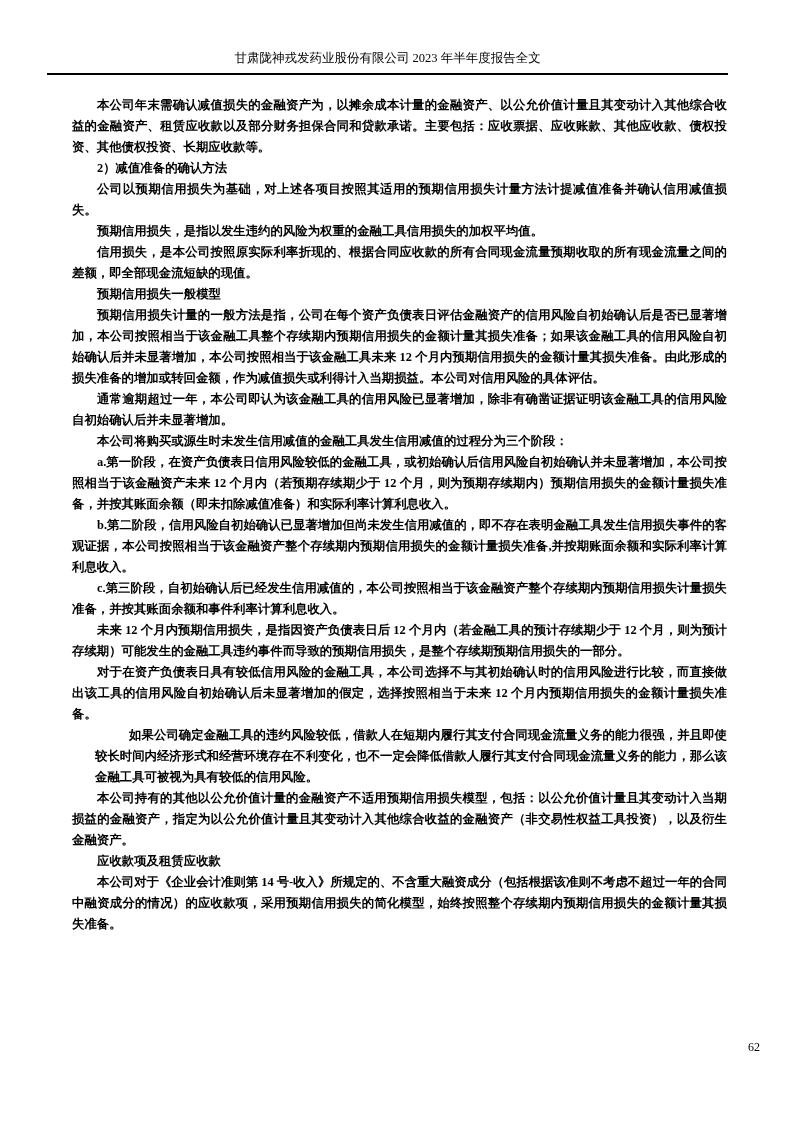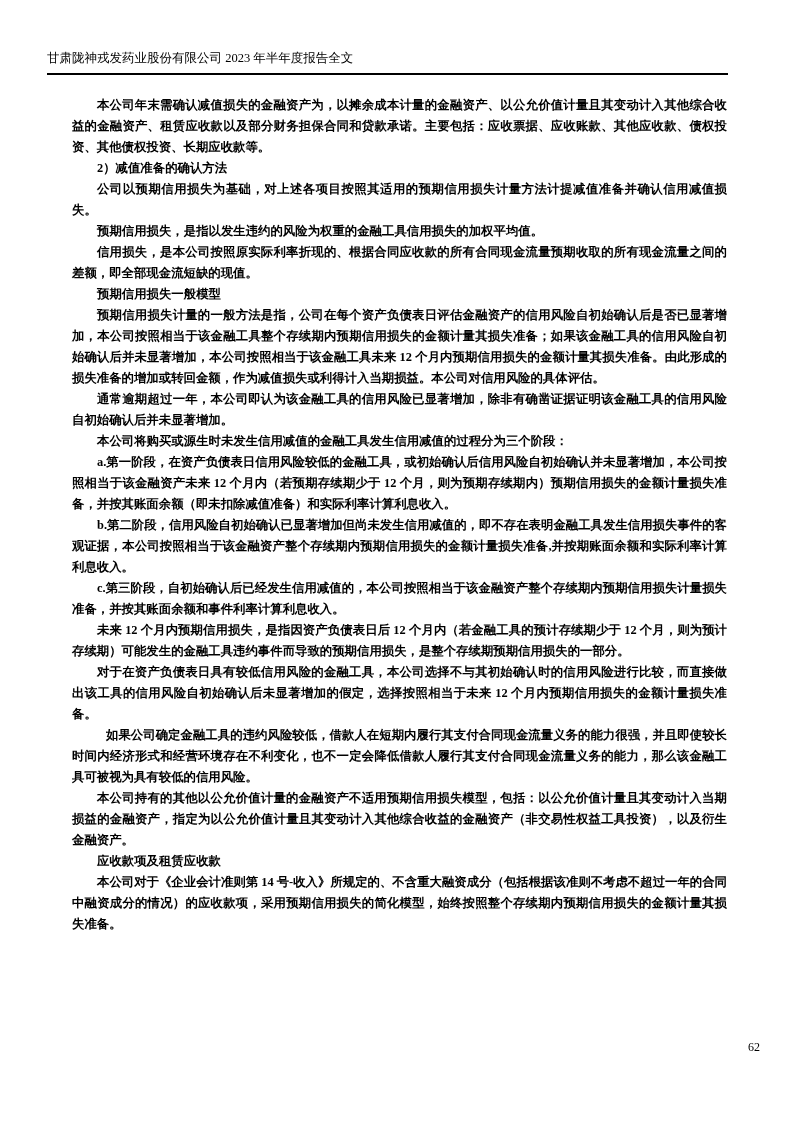--- a/index.html
+++ b/index.html
@@ -14,21 +14,21 @@
     background: #ffffff;
     overflow: hidden;
     font-family: "Liberation Serif", "DejaVu Serif", serif;
     color: #000000;
   }
   .header-title {
     position: absolute;
     top: 50px;
     left: 47px;
     width: 681px;
-    text-align: left;
+    text-align: center;
     font-size: 12.5px;
     line-height: 16px;
     white-space: nowrap;
     color: #000000;
   }
   .header-rule {
     position: absolute;
     top: 73px;
     left: 47px;
     width: 681px;
@@ -48,20 +48,21 @@
     color: #000000;
   }
   .content p {
     margin: 0;
     padding: 0;
     text-indent: 25px;
     font-weight: bold;
   }
   .content p.indent-wide {
     text-indent: 34px;
+    margin-left: 23px;
   }
   .page-number {
     position: absolute;
     top: 1040px;
     left: 704px;
     font-size: 12px;
     line-height: 14px;
     color: #000000;
     margin-left: 44px;
   }

